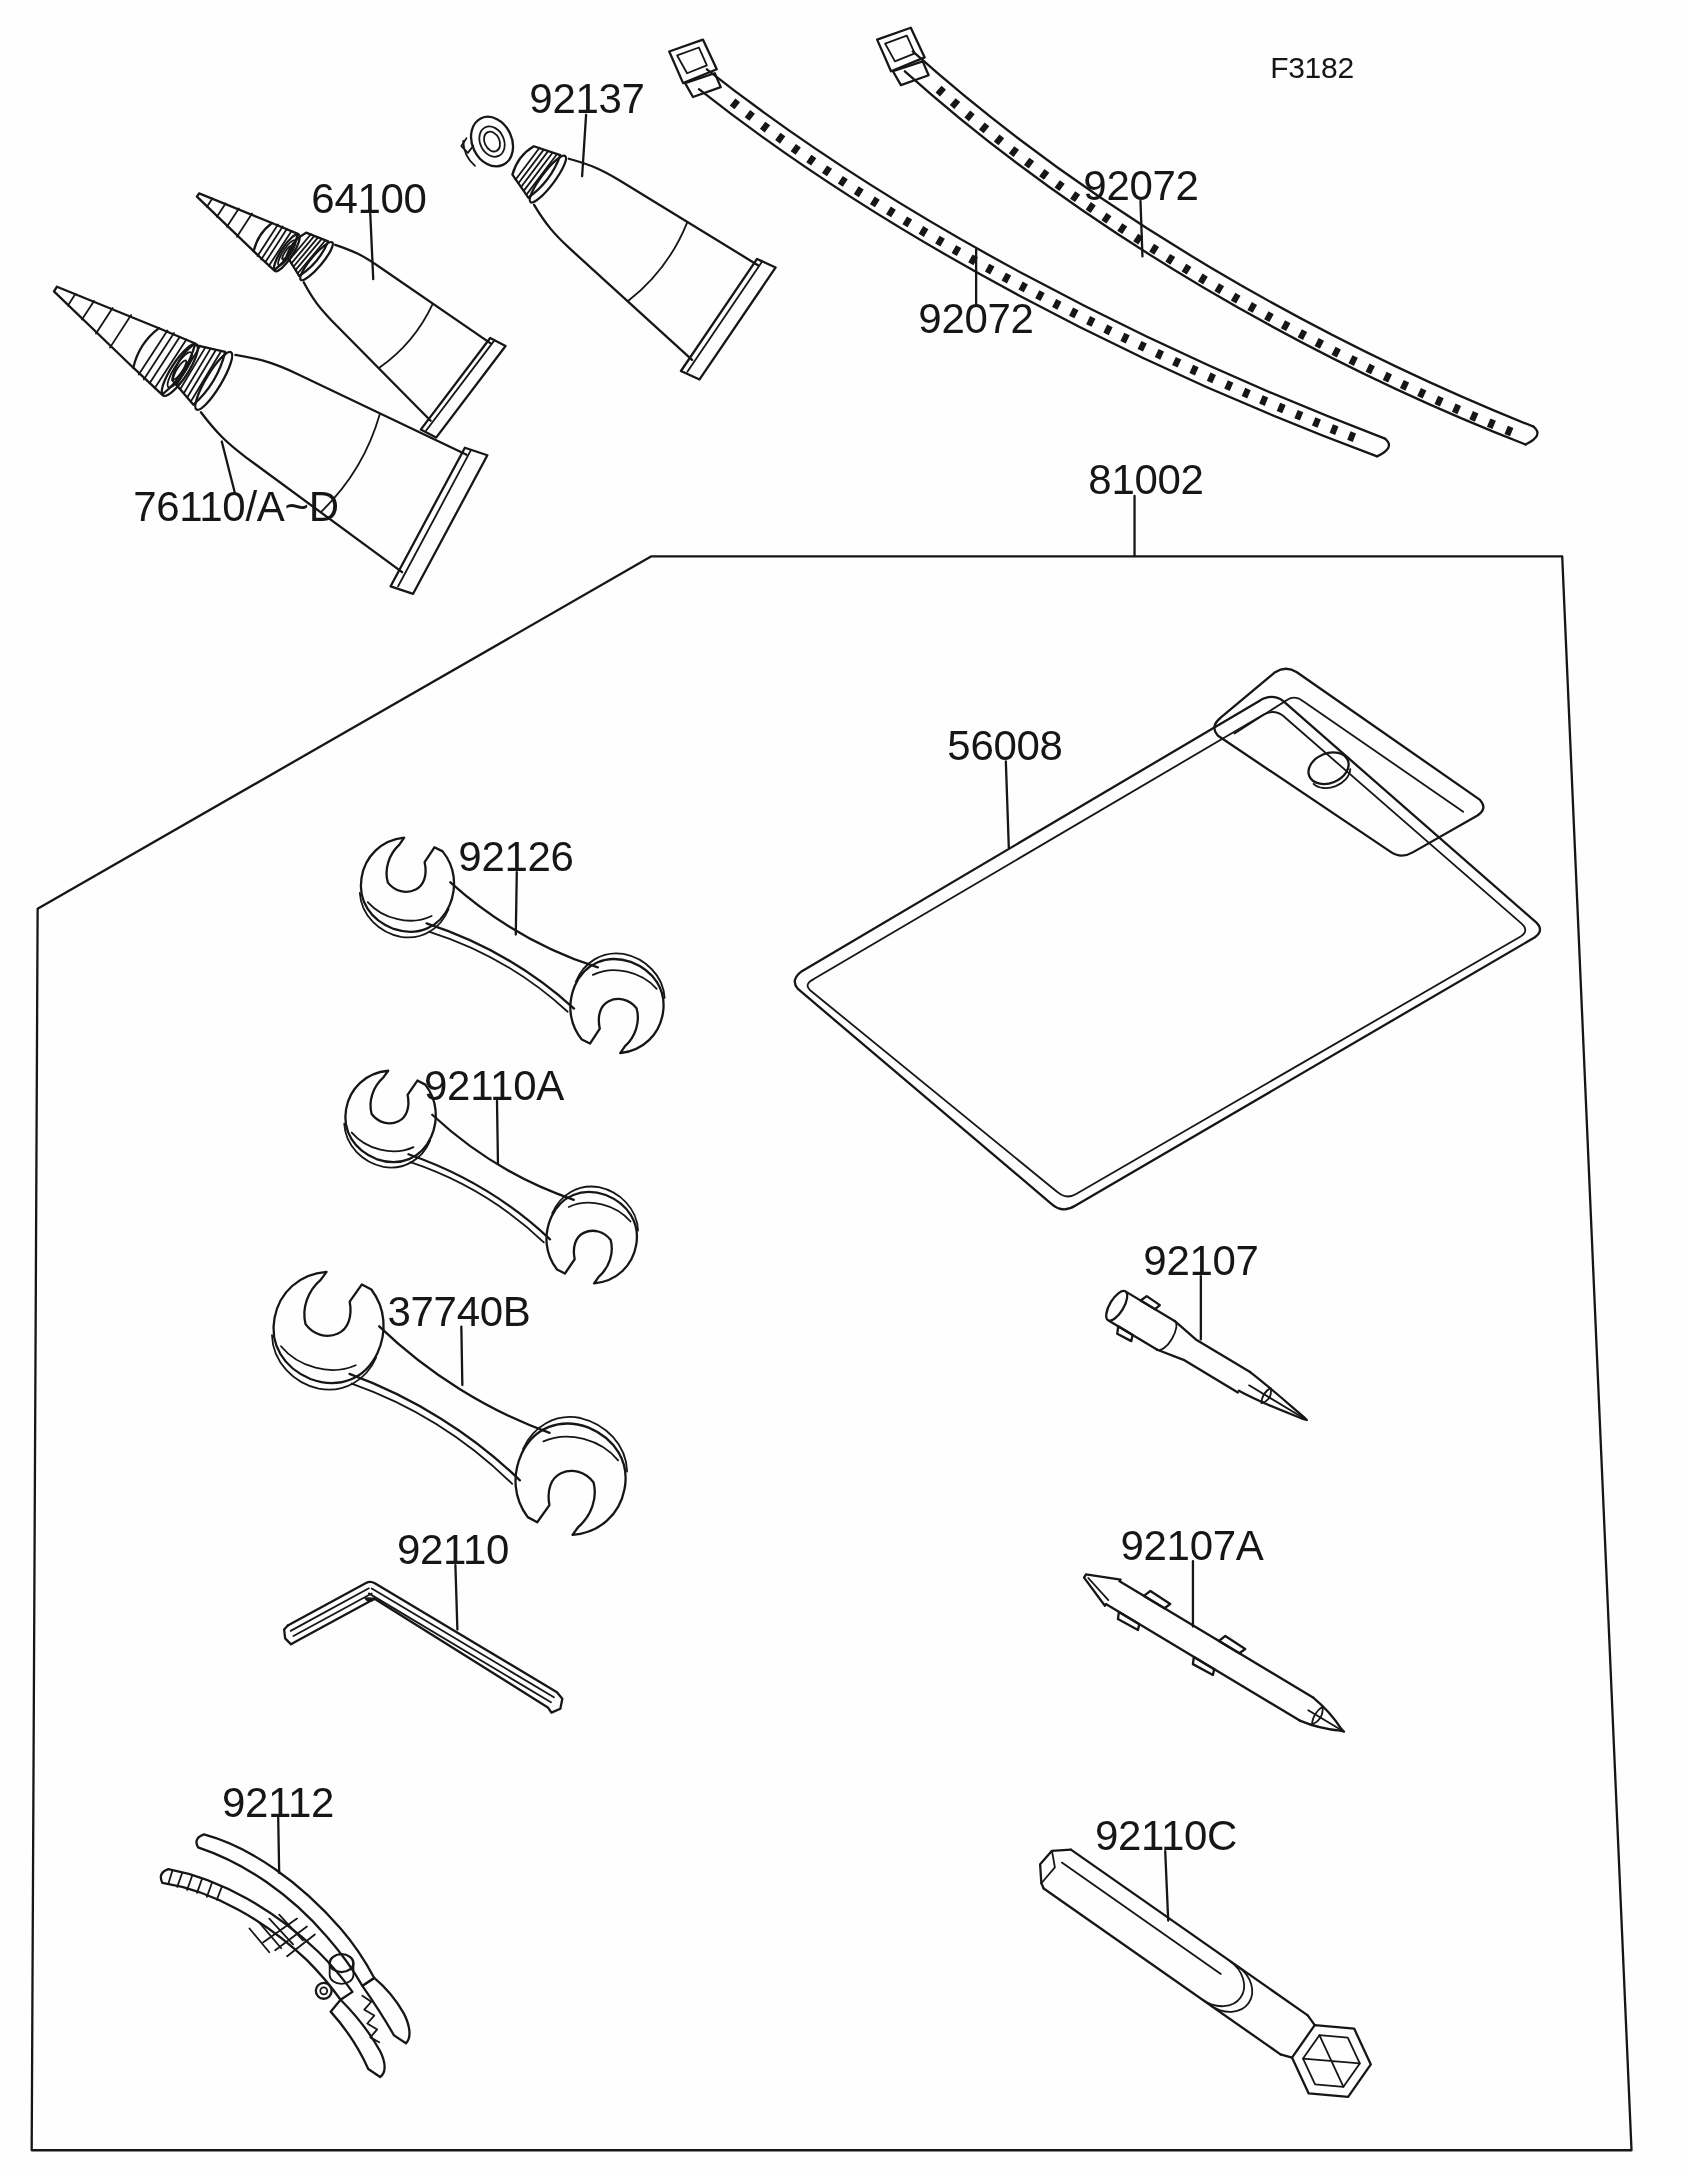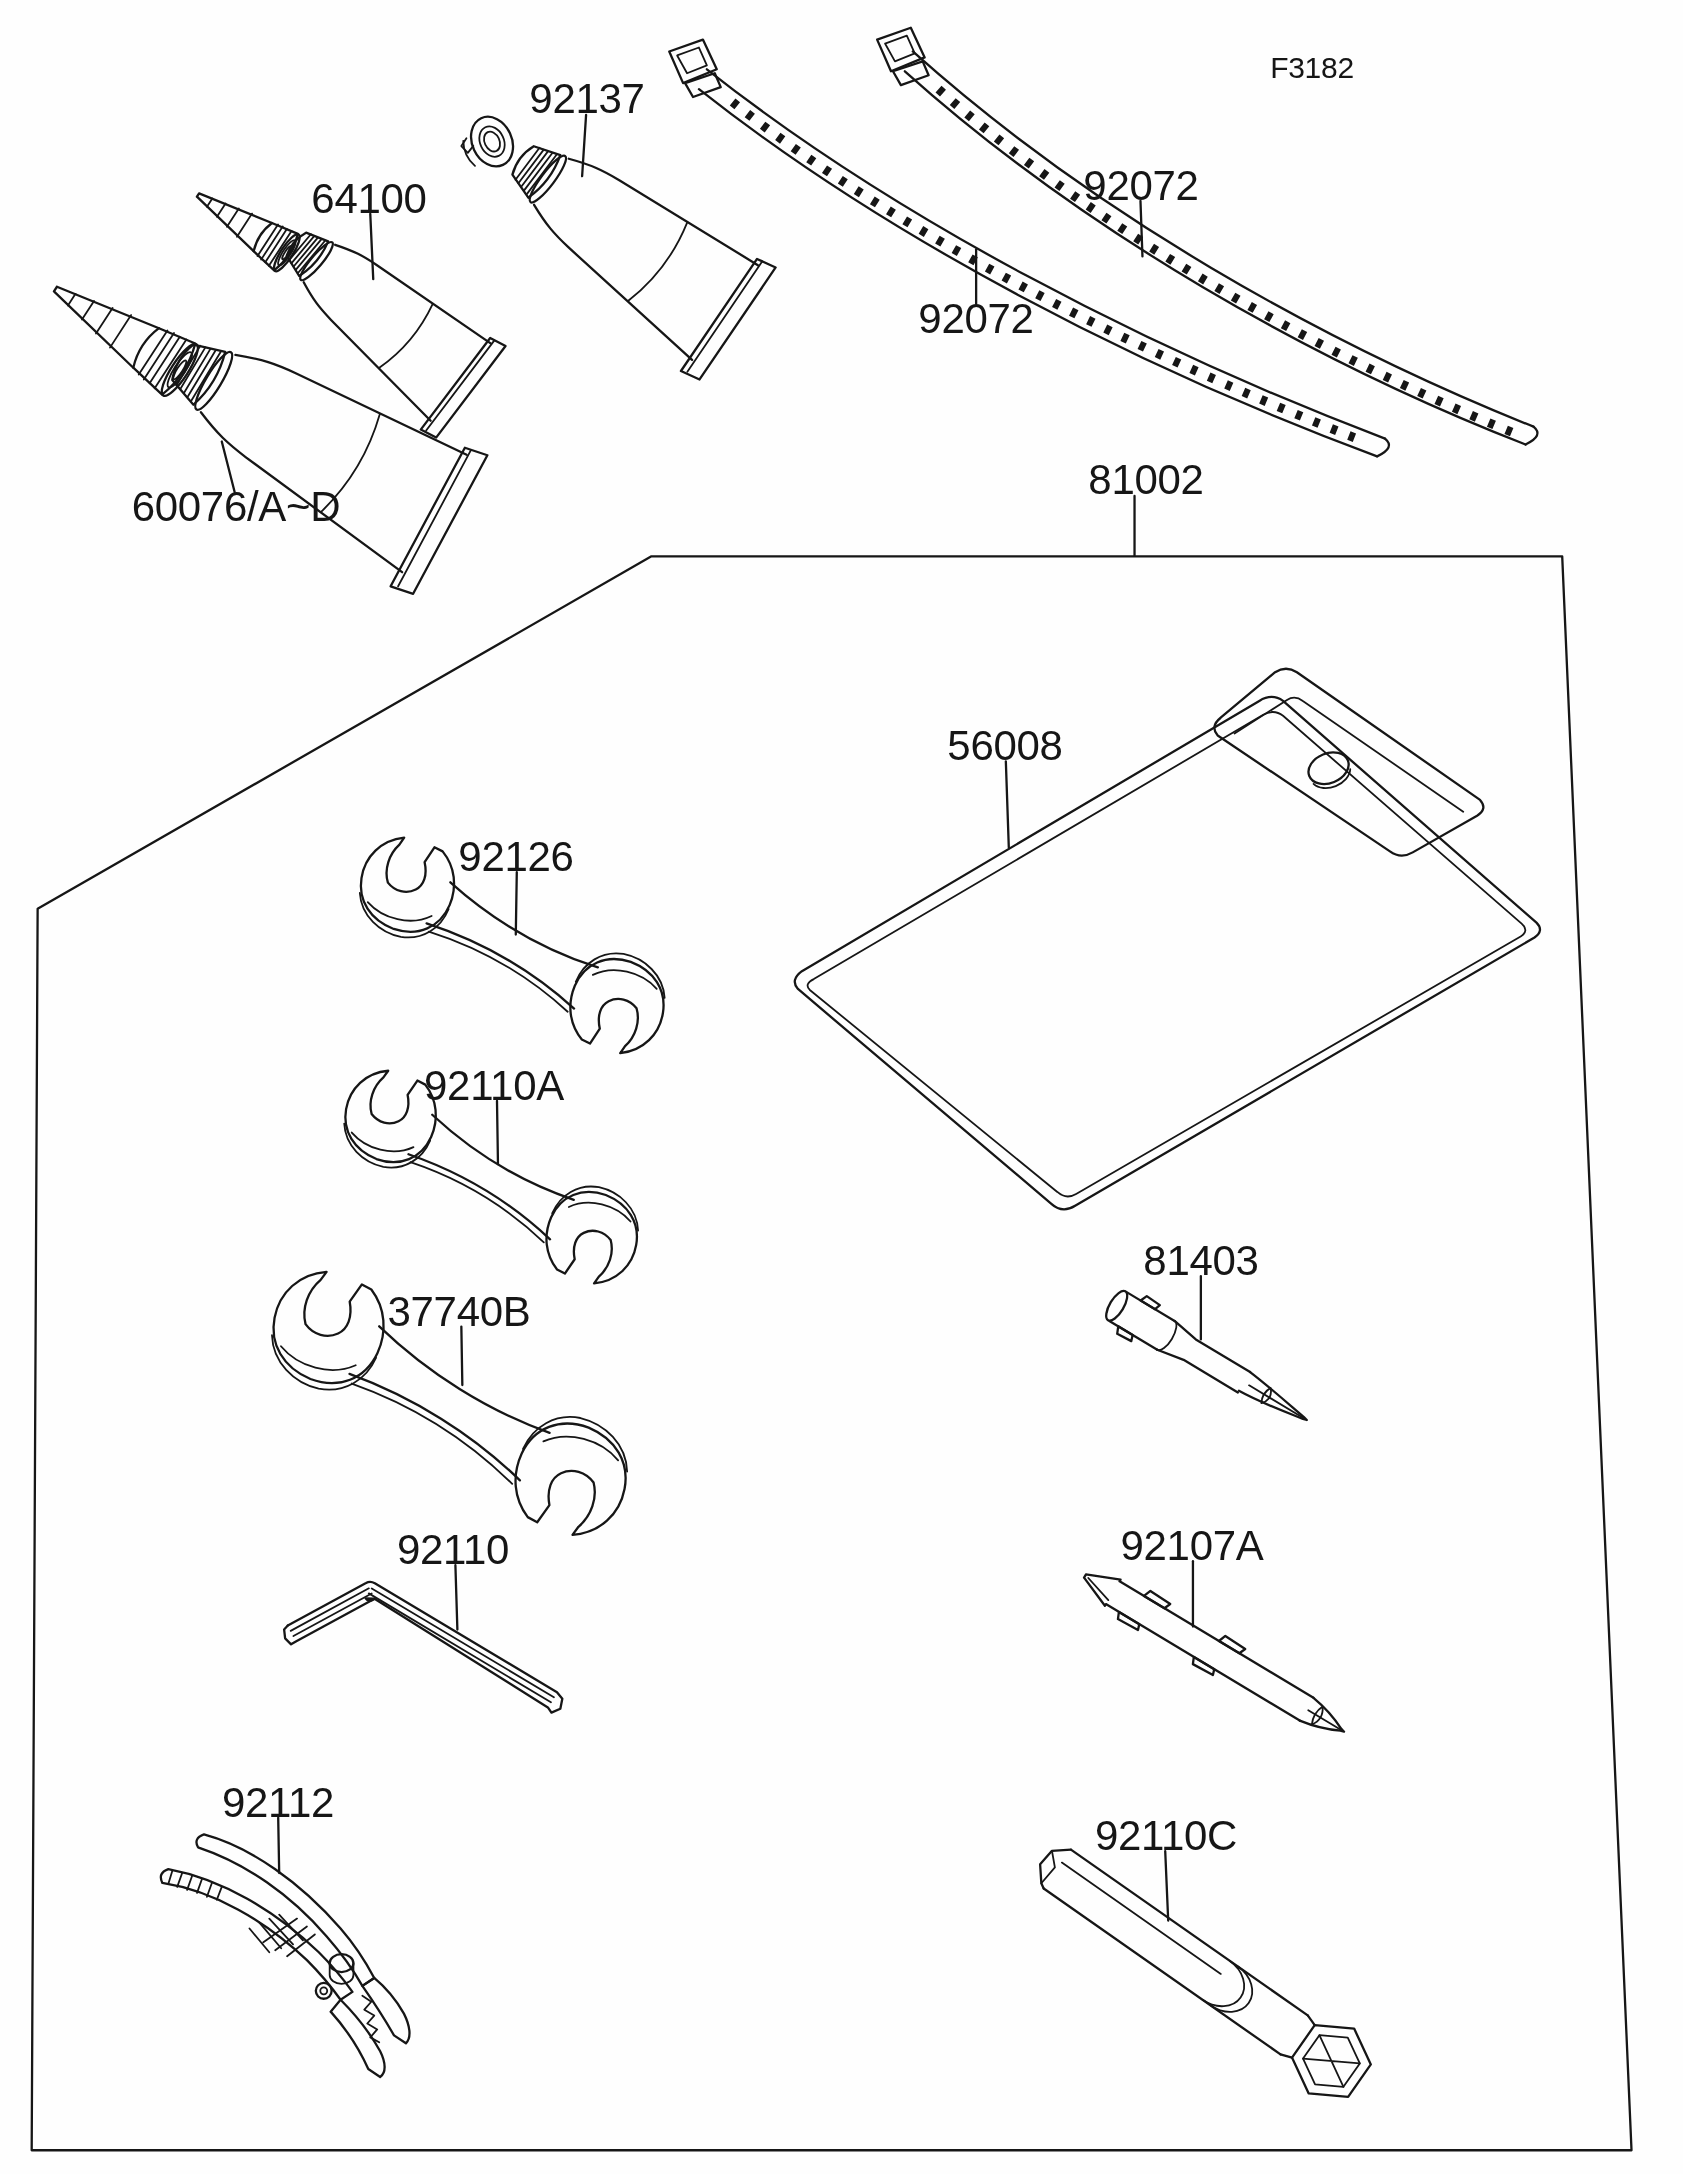--- a/index.html
+++ b/index.html
@@ -202,27 +202,27 @@
     <path d="M292,-24 L303.4,-20 M292,24 L303.4,20"></path>
     <polygon points="372.6,20 338,40 303.4,20 303.4,-20 338,-40 372.6,-20"></polygon>
     <polygon class="thin" points="362.9,14.4 338,28.8 313.1,14.4 313.1,-14.4 338,-28.8 362.9,-14.4"></polygon>
     <path class="thin" d="M313.1,14.4 L362.9,-14.4 M313.1,-14.4 L362.9,14.4"></path>
   </g>
 </svg>
 
   <div class="lbl code" style="left:1312px;top:68px">F3182</div>
   <div class="lbl" style="left:587px;top:99px">92137</div>
   <div class="lbl" style="left:369px;top:199px">64100</div>
-  <div class="lbl" style="left:236px;top:507px">60076/A~D</div>
+  <div class="lbl" style="left:236px;top:507px">76110/A~D</div>
   <div class="lbl" style="left:976px;top:319px">92072</div>
   <div class="lbl" style="left:1141px;top:186px">92072</div>
   <div class="lbl" style="left:1146px;top:480px">81002</div>
   <div class="lbl" style="left:1005px;top:746px">56008</div>
   <div class="lbl" style="left:516px;top:857px">92126</div>
   <div class="lbl" style="left:494px;top:1086px">92110A</div>
   <div class="lbl" style="left:459px;top:1312px">37740B</div>
   <div class="lbl" style="left:453px;top:1550px">92110</div>
   <div class="lbl" style="left:278px;top:1803px">92112</div>
-  <div class="lbl" style="left:1201px;top:1261px">81403</div>
+  <div class="lbl" style="left:1201px;top:1261px">92107</div>
   <div class="lbl" style="left:1192px;top:1546px">92107A</div>
   <div class="lbl" style="left:1166px;top:1836px">92110C</div>
 </div>
 
 
 </body></html>

